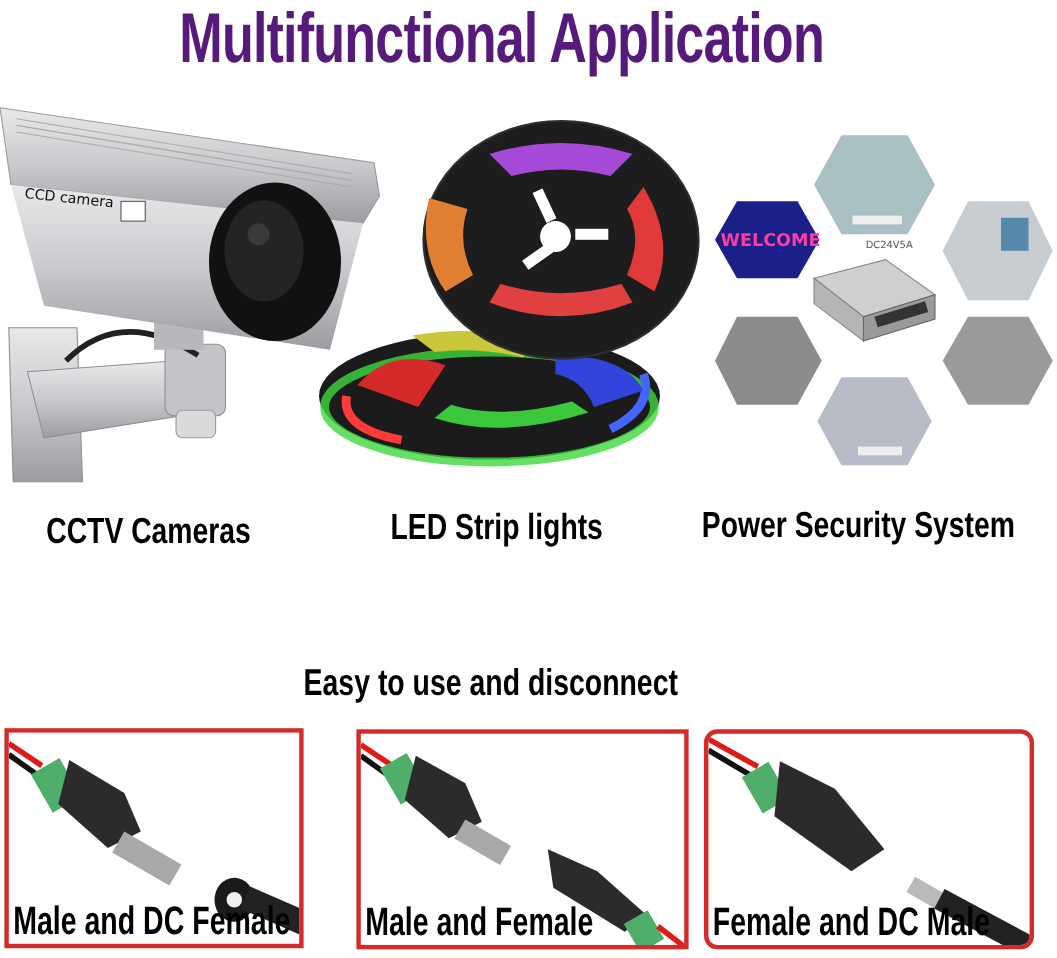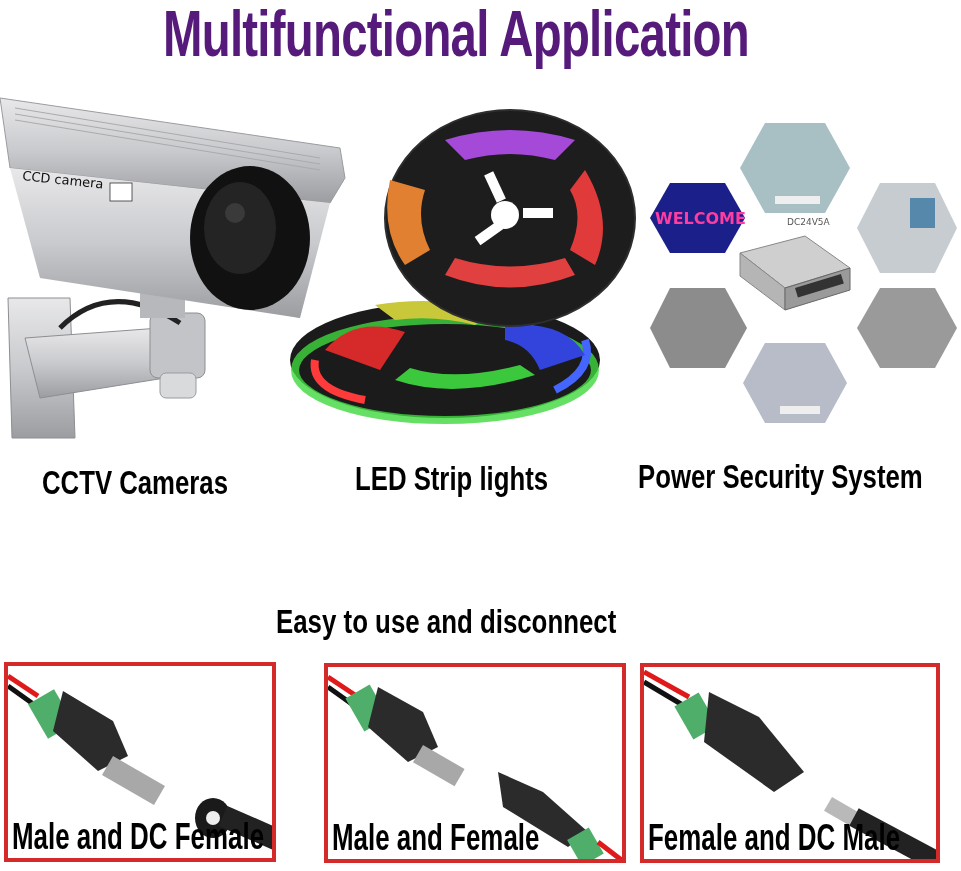--- a/index.html
+++ b/index.html
@@ -7,21 +7,21 @@
   .condensed{font-family:"Liberation Sans Narrow","Liberation Sans",sans-serif;font-weight:bold;transform-origin:left top;white-space:nowrap;}
   #title{position:absolute;left:163px;top:2px;font-size:64px;line-height:64px;color:#561a7a;letter-spacing:-1px;transform:scaleX(0.74);}
   .cap{position:absolute;font-size:33px;line-height:36px;color:#000;transform:scaleX(0.78);}
   #cap0{left:42px;top:465px;}
   #cap1{left:355px;top:461px;}
   #cap2{left:638px;top:459px;}
   #sub{position:absolute;left:276px;top:603px;font-size:34px;line-height:36px;color:#000;transform:scaleX(0.76);}
   .panel{position:absolute;border:4px solid #d42a2a;background:#fff;box-sizing:border-box;overflow:hidden;}
   #p0{left:4px;top:662px;width:272px;height:200px;}
   #p1{left:324px;top:663px;width:302px;height:200px;}
-  #p2{left:640px;top:663px;width:300px;height:200px;}
+  #p2{left:640px;top:663px;width:300px;height:200px;border-radius:12px;}
   .plabel{position:absolute;bottom:2px;font-size:36px;line-height:38px;color:#000;transform:scaleX(0.72);transform-origin:left bottom;background:rgba(255,255,255,0.0);}
   svg{position:absolute;}
 </style>
 </head>
 <body>
 
 <div id="title" class="condensed">Multifunctional Application</div>
 
 <div>
 <svg style="left:0;top:88px" width="350" height="360" viewBox="0 0 350 360">

